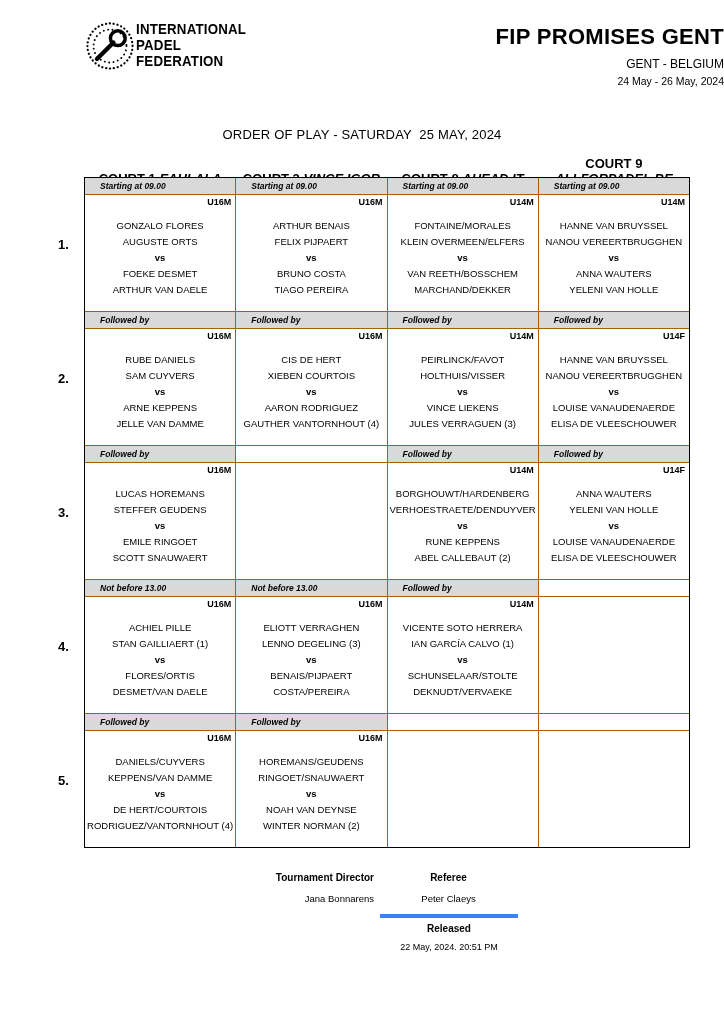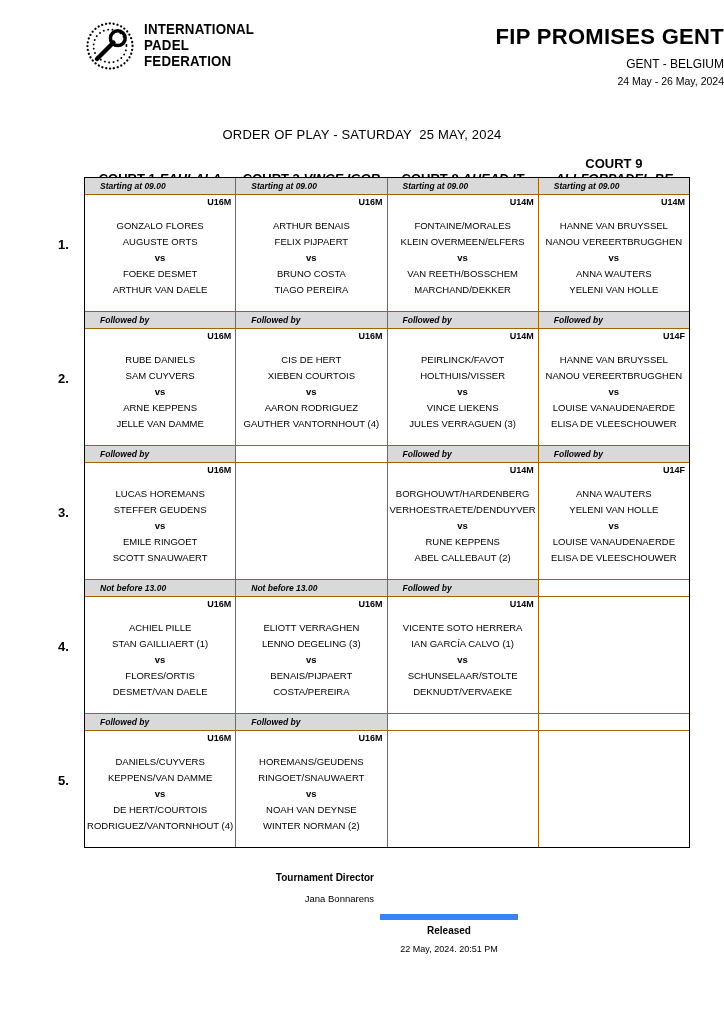--- a/index.html
+++ b/index.html
@@ -8,21 +8,21 @@
     width:724px; height:1024px;
     font-family:"Liberation Sans", sans-serif;
     color:#000;
     position:relative;
     overflow:hidden;
   }
   .page { width:724px; height:1024px; padding-top:18px; }
 
   
   .doc-header { position:relative; height:85px; }
-  .logo { position:absolute; left:84px; top:2px; display:flex; align-items:center; gap:8px; }
+  .logo { position:absolute; left:84px; top:2px; display:flex; align-items:center; }
   .logo svg { display:block; }
   .logo-text { font-weight:700; font-size:14px; line-height:1.12; letter-spacing:.2px;
                transform:scaleX(.95); transform-origin:left center; }
   .title-block { text-align:right; padding-top:6px; }
   .tournament-title { font-size:22px; font-weight:700; letter-spacing:.3px; }
   .tournament-location { font-size:12px; margin-top:7px; }
   .tournament-dates { font-size:10.5px; margin-top:4px; }
 
   .order-title { text-align:center; font-size:13px; font-weight:400;
                  margin-top:24px; letter-spacing:.2px; white-space:pre; }
@@ -50,21 +50,21 @@
   .player { font-size:9.5px; line-height:16px; text-align:center; white-space:nowrap; }
   .vs { font-size:9.5px; font-weight:700; line-height:16px; }
 
   
   .doc-footer { position:relative; height:150px; margin-top:24px; font-size:10px; }
   .td-block { position:absolute; left:226px; top:0; width:148px; text-align:right; }
   .ref-block { position:absolute; left:386px; top:0; width:125px; text-align:center; }
   .f-label { font-weight:700; font-size:10px; }
   .f-value { font-size:9.5px; margin-top:10px; }
   .released-block { position:absolute; left:380px; top:42px; width:138px; text-align:center;
-                    border-top:6px solid #3b82f6; padding-top:5px; }
+                    border-top:4px solid #3b82f6; padding-top:5px; }
   .released-block .f-value { font-size:9px; margin-top:8px; }
   .notes { position:absolute; left:228px; top:84px; font-size:9.5px; font-weight:700; line-height:18px; }
 </style>
 </head>
 <body>
 
 <div class="page">
 
   <header class="doc-header">
     <div class="logo">
@@ -323,19 +323,23 @@
           <div class="match-cell"></div>
         </div>
     </div>
   </div>
 
   <footer class="doc-footer">
     <div class="td-block">
       <div class="f-label">Tournament Director</div>
       <div class="f-value">Jana Bonnarens</div>
     </div>
+    <div class="ref-block">
+      <div class="f-label">Referee</div>
+      <div class="f-value">Peter Claeys</div>
+    </div>
     <div class="released-block">
       <div class="f-label">Released</div>
       <div class="f-value">22 May, 2024. 20:51 PM</div>
     </div>
   </footer>
 
 </div>
 
 </body></html>

